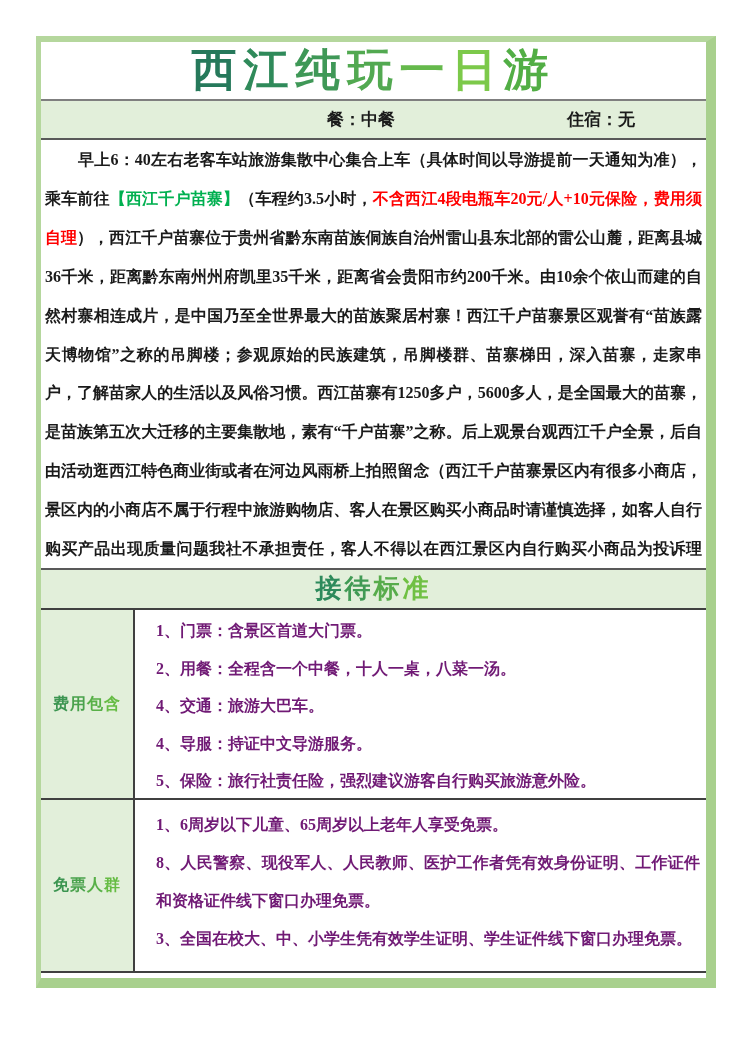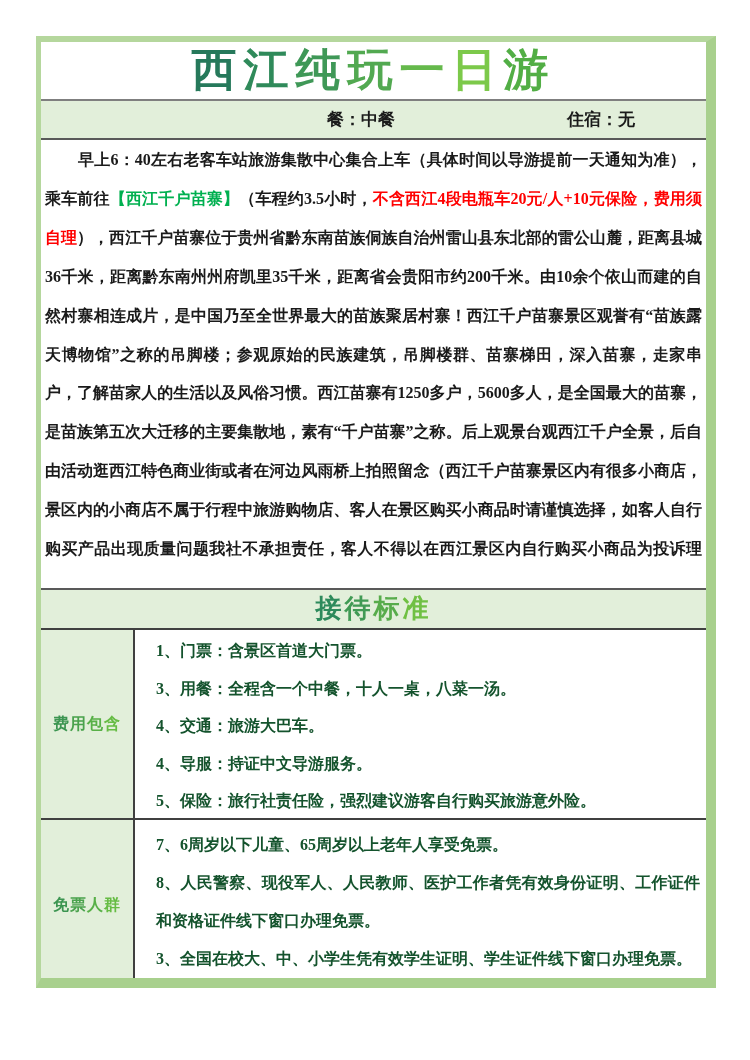--- a/index.html
+++ b/index.html
@@ -34,35 +34,35 @@
     font-size:16px; font-weight:bold; color:#1a1a1a;
     line-height:38.9px; text-align:justify; text-indent:33px;
     overflow:hidden;
   }
   .hl-green { font-weight:bold; }
   .hl-red { font-weight:bold; }
   .section-header {
     height:42px; line-height:38px; text-align:center; background:#e2efda;
     border-top:2px solid #595959; border-bottom:2px solid #404040;
     font-size:26px; font-weight:bold; letter-spacing:3px;
-    white-space:nowrap; overflow:hidden;margin-top:20px;
+    white-space:nowrap; overflow:hidden;
   }
   .std-row { display:flex; border-bottom:2px solid #404040; background:#ffffff; overflow:hidden; }
   .std-row.r1 { height:190px; }
   .std-row.r2 { height:173px; }
   .std-label {
     width:94px; flex:0 0 94px; background:#e2efda;
     border-right:2px solid #404040;
     display:flex; align-items:center; justify-content:center;
     font-size:16px; font-weight:bold; letter-spacing:1px;
     text-align:center;
   }
   .std-content {
     flex:1; padding:4px 6px 0 21px;
-    font-size:16px; font-weight:bold; color:#14532d;
+    font-size:16px; font-weight:bold; color:#701a75;
     text-align:justify;
   }
   .r1 .std-content { padding-top:2px; }
   .r2 .std-content { padding-top:6px; }
   .std-content .item { line-height:37.5px; }
   .r2 .std-content .item { line-height:38px; }
   .empty-row { height:43px; background:#ffffff; }
 </style>
 </head>
 <body>
@@ -82,36 +82,36 @@
 
   <div class="std-row r1">
     <div class="std-label">
         <span style="color: rgb(60, 149, 81);">费</span>
         <span style="color: rgb(74, 162, 77);">用</span>
         <span style="color: rgb(88, 176, 72);">包</span>
         <span style="color: rgb(102, 188, 68);">含</span>
       </div>
     <div class="std-content">
         <div class="item">1、门票：含景区首道大门票。</div>
-        <div class="item">3、用餐：全程含一个中餐，十人一桌，八菜一汤。</div>
+        <div class="item">2、用餐：全程含一个中餐，十人一桌，八菜一汤。</div>
         <div class="item">4、交通：旅游大巴车。</div>
         <div class="item">4、导服：持证中文导游服务。</div>
         <div class="item">5、保险：旅行社责任险，强烈建议游客自行购买旅游意外险。</div>
       </div>
   </div>
 
   <div class="std-row r2">
     <div class="std-label">
         <span style="color: rgb(60, 149, 81);">免</span>
         <span style="color: rgb(74, 162, 77);">票</span>
         <span style="color: rgb(88, 176, 72);">人</span>
         <span style="color: rgb(102, 188, 68);">群</span>
       </div>
     <div class="std-content">
-        <div class="item">7、6周岁以下儿童、65周岁以上老年人享受免票。</div>
+        <div class="item">1、6周岁以下儿童、65周岁以上老年人享受免票。</div>
         <div class="item">8、人民警察、现役军人、人民教师、医护工作者凭有效身份证明、工作证件和资格证件线下窗口办理免票。</div>
         <div class="item">3、全国在校大、中、小学生凭有效学生证明、学生证件线下窗口办理免票。</div>
       </div>
   </div>
 
   <div class="empty-row"></div>
 
 </div>
 
 </body></html>

